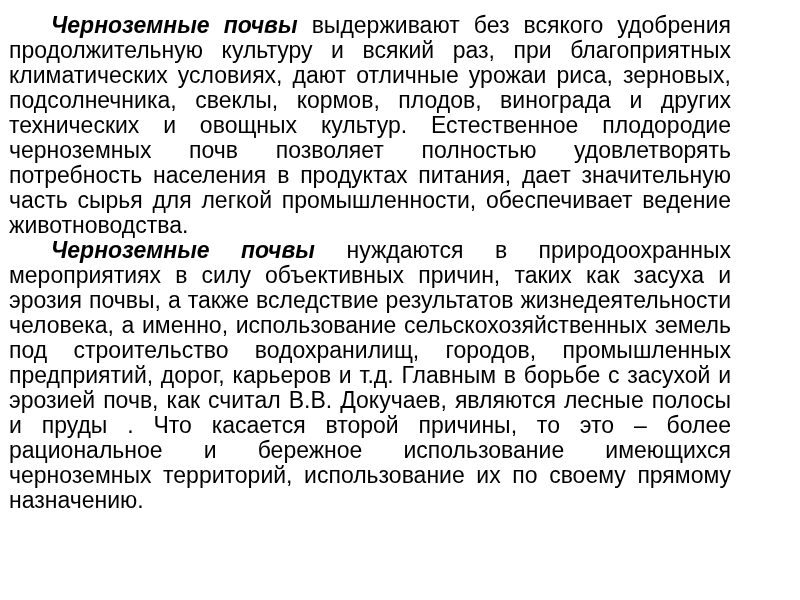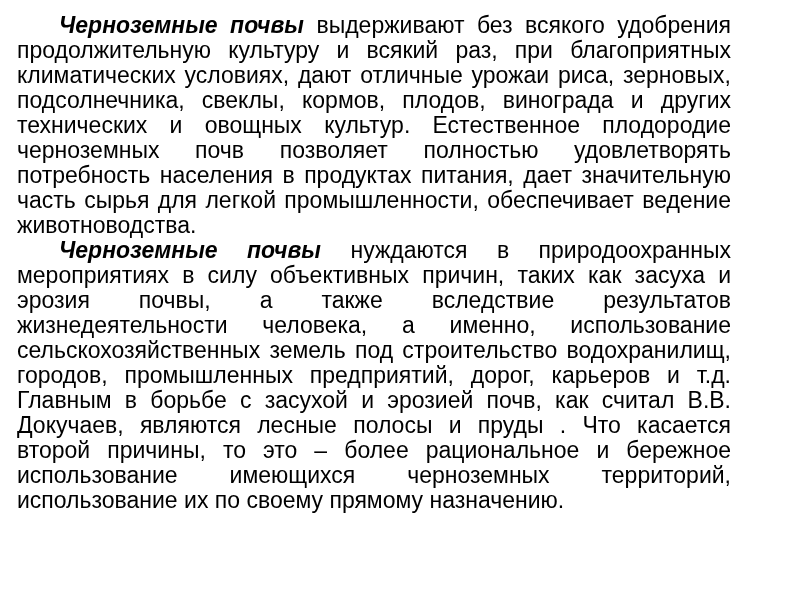--- a/index.html
+++ b/index.html
@@ -9,21 +9,21 @@
   }
   body {
     width: 800px;
     height: 600px;
     overflow: hidden;
   }
   .page {
     box-sizing: border-box;
     width: 744px;
     height: 600px;
-    padding: 13px 13px 0 17px;
+    padding: 13px 13px 0 9px;
     font-family: "Liberation Sans", "DejaVu Sans", sans-serif;
     font-size: 23px;
     line-height: 25px;
     color: #000000;
     text-align: justify;
   }
   .page p {
     margin: 0;
     text-indent: 42px;
   }

